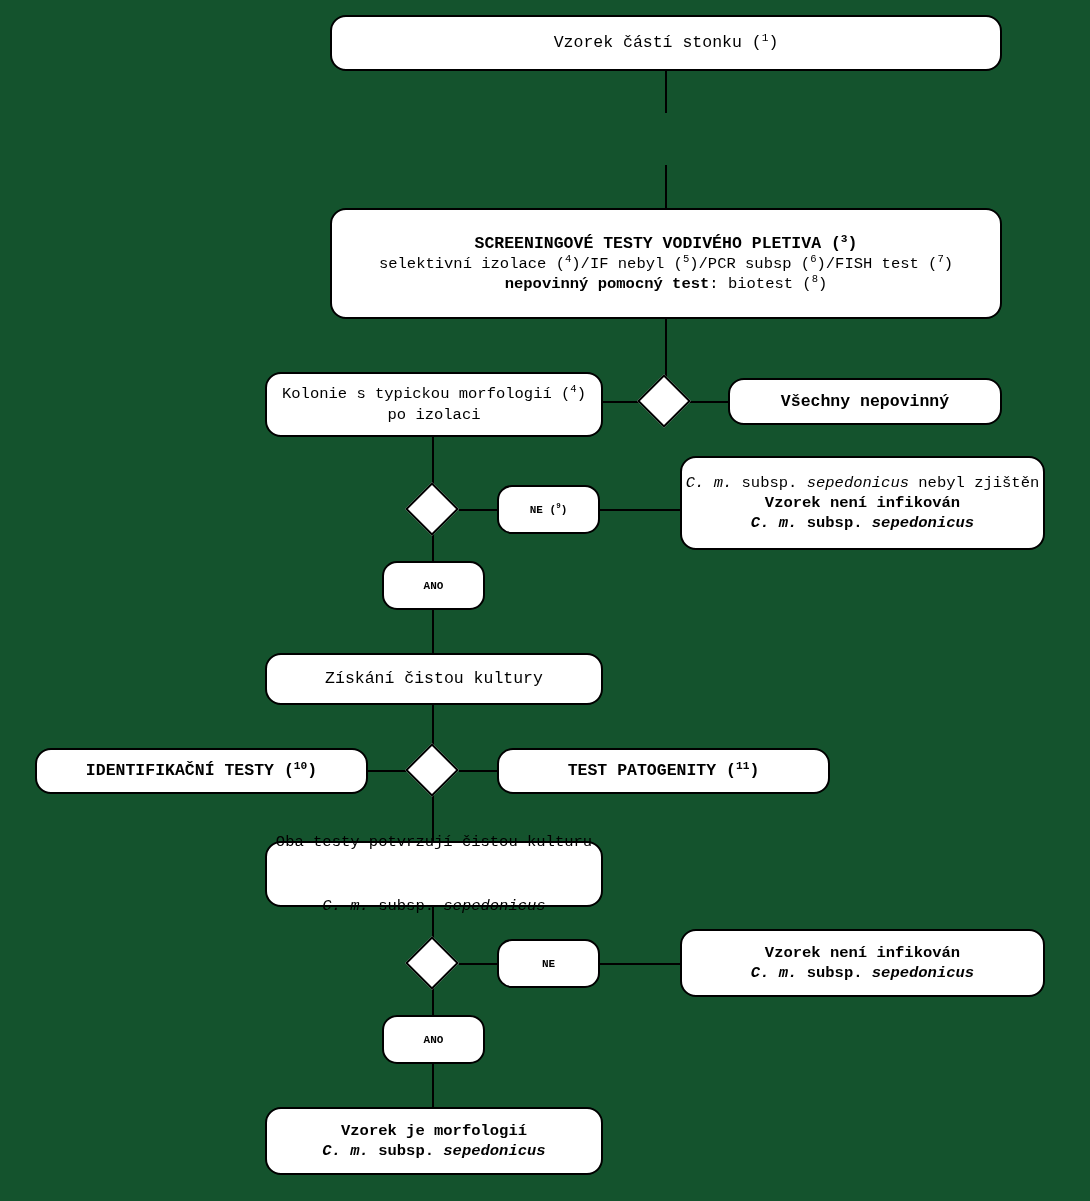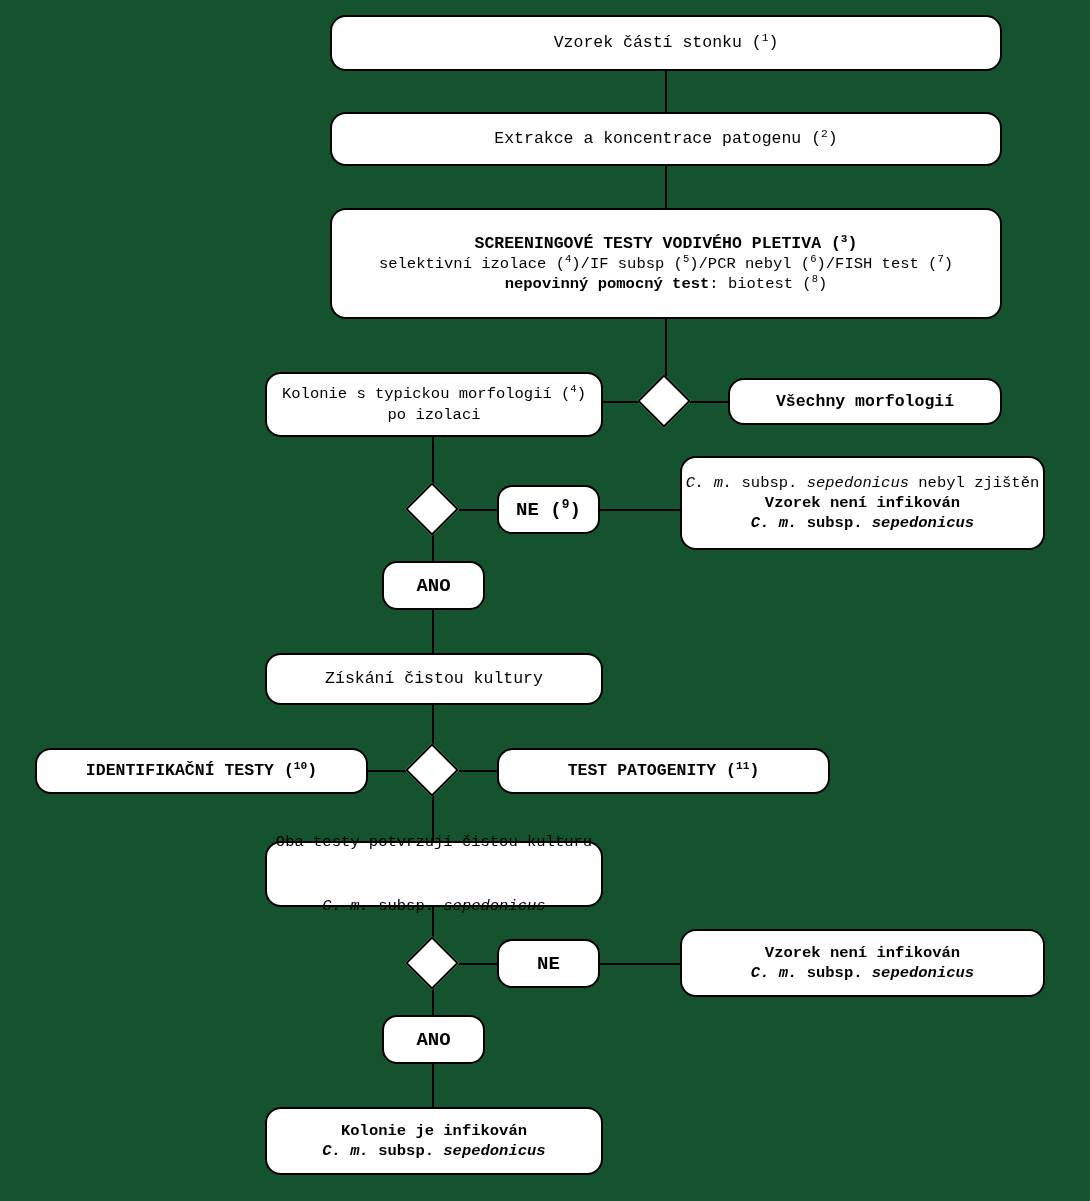--- a/index.html
+++ b/index.html
@@ -47,21 +47,21 @@
   .pill {
     position: absolute;
     box-sizing: border-box;
     border: 2px solid #000000;
     border-radius: 15px;
     background: #ffffff;
     display: flex;
     align-items: center;
     justify-content: center;
     font-weight: bold;
-    font-size: 19px;
+    font-size: 11px;
     color: #000000;
     z-index: 3;
   }
   .line {
     position: absolute;
     background: #000000;
     z-index: 1;
   }
   .vline { width: 2px; }
   .hline { height: 2px; }
@@ -101,37 +101,34 @@
 
   <div class="diamond" style="left:645px; top:382px; width:38px; height:38px;"></div>
   <div class="diamond" style="left:413px; top:490px; width:38px; height:38px;"></div>
   <div class="diamond" style="left:413px; top:751px; width:38px; height:38px;"></div>
   <div class="diamond" style="left:413px; top:944px; width:38px; height:38px;"></div>
 
   <div class="node" style="left:330px; top:15px; width:672px; height:56px;">
     <span class="ln t16"><span>Vzorek částí stonku (</span><sup>1</sup><span>)</span></span>
   </div>
 
-  <div class="node" style="left:330px; top:112px; width:672px; height:54px;">
-    <span class="ln t16"><span>Extrakce a koncentrace patogenu (</span><sup>2</sup><span>)</span></span>
-  </div>
 
   <div class="node" style="left:330px; top:208px; width:672px; height:111px;text-align:center;">
     <span class="ln t16 b"><span>SCREENINGOVÉ TESTY VODIVÉHO PLETIVA (</span><sup>3</sup><span>)</span></span>
-    <span class="ln t15"><span>selektivní izolace (</span><sup>4</sup><span>)/IF subsp (</span><sup>5</sup><span>)/PCR nebyl (</span><sup>6</sup><span>)/FISH test (</span><sup>7</sup><span>)</span></span>
+    <span class="ln t15"><span>selektivní izolace (</span><sup>4</sup><span>)/IF nebyl (</span><sup>5</sup><span>)/PCR subsp (</span><sup>6</sup><span>)/FISH test (</span><sup>7</sup><span>)</span></span>
     <span class="ln t15"><span class="b">nepovinný pomocný test</span><span>: biotest (</span><sup>8</sup><span>)</span></span>
   </div>
 
   <div class="node" style="left:265px; top:372px; width:338px; height:65px;">
     <span class="ln t15"><span>Kolonie s typickou morfologií (</span><sup>4</sup><span>)</span></span>
     <span class="ln t15">po izolaci</span>
   </div>
 
   <div class="node" style="left:728px; top:378px; width:274px; height:47px;">
-    <span class="ln t16 b">Všechny morfologií</span>
+    <span class="ln t16 b">Všechny nepovinný</span>
   </div>
 
   <div class="pill" style="left:497px; top:485px; width:103px; height:49px;">
     <span><span>NE (</span><sup>9</sup><span>)</span></span>
   </div>
 
   <div class="node" style="left:680px; top:456px; width:365px; height:94px;">
     <span class="ln t15"><span class="i">C. m.</span><span> subsp. </span><span class="i">sepedonicus</span><span> nebyl zjištěn</span></span>
     <span class="ln t15 b">Vzorek není infikován</span>
     <span class="ln t15"><span class="bi">C. m.</span><span class="b"> subsp. </span><span class="bi">sepedonicus</span></span>
@@ -165,17 +162,17 @@
   <div class="node" style="left:680px; top:929px; width:365px; height:68px;">
     <span class="ln t15 b">Vzorek není infikován</span>
     <span class="ln t15"><span class="bi">C. m.</span><span class="b"> subsp. </span><span class="bi">sepedonicus</span></span>
   </div>
 
   <div class="pill" style="left:382px; top:1015px; width:103px; height:49px;">
     <span>ANO</span>
   </div>
 
   <div class="node" style="left:265px; top:1107px; width:338px; height:68px;">
-    <span class="ln t15 b">Kolonie je infikován</span>
+    <span class="ln t15 b">Vzorek je morfologií</span>
     <span class="ln t15"><span class="bi">C. m.</span><span class="b"> subsp. </span><span class="bi">sepedonicus</span></span>
   </div>
 
 </div>
 
 </body></html>

